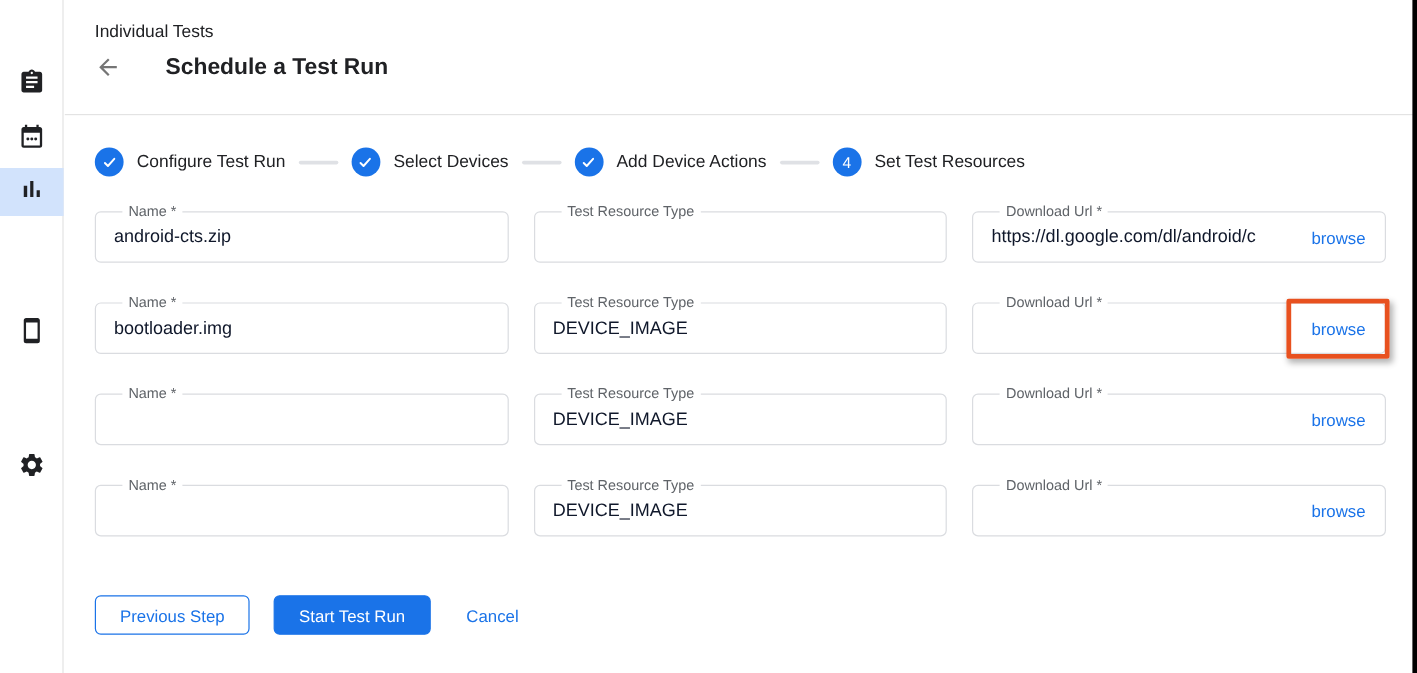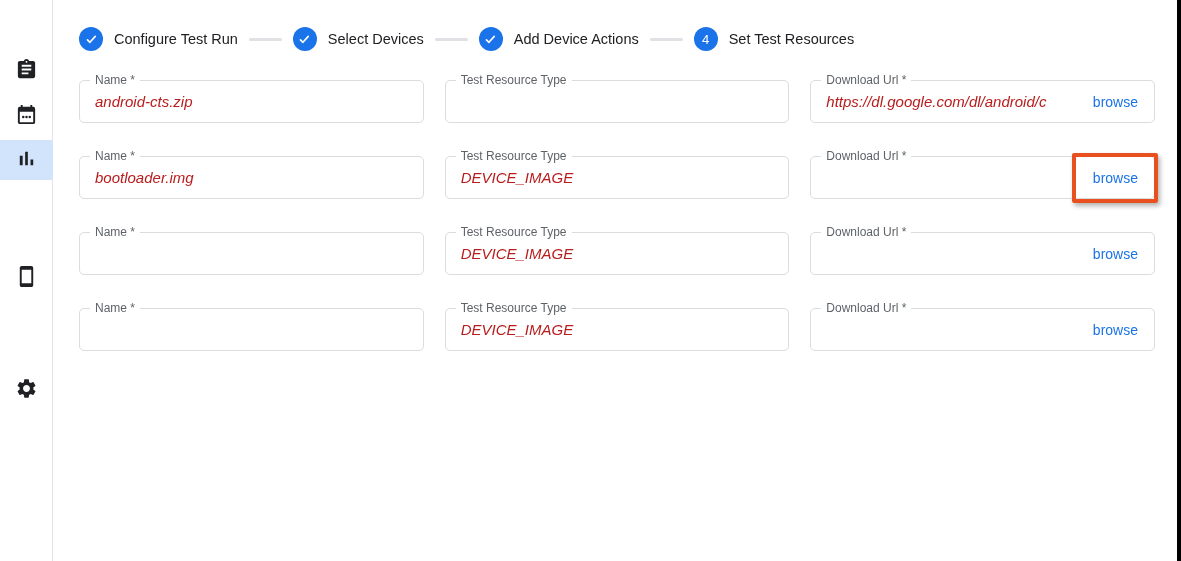--- a/index.html
+++ b/index.html
@@ -50,27 +50,27 @@
     display:grid; grid-template-columns:1fr 1fr 1fr;
     column-gap:21px; row-gap:33px;
     margin:29px 26px 0 25px;
   }
   .field {
     position:relative; height:43px;
     border:1px solid var(--field-border,#dadce0); border-radius:5px;
     display:flex; align-items:center; background:#fff; cursor:text;
   }
   .field-label {
-    position:absolute; top:-8px; left:10px;
+    position:absolute; top:-8px; left:22px;
     background:#fff; padding:0 5px;
     font-size:12px; color:#5f6368; line-height:15px; white-space:nowrap;
   }
   .field-value {
-    padding-left:15px; font-size:15px; color:#b91c1c;
-    white-space:nowrap; overflow:hidden; flex:1 1 auto;font-style:italic;
+    padding-left:15px; font-size:15px; color:#0f172a;
+    white-space:nowrap; overflow:hidden; flex:1 1 auto;
   }
   .browse-link {
     flex:none; background:none; border:none;
     font-family:inherit; font-size:14px; font-weight:400;
     color:var(--accent,#1a73e8); padding:0 16px 0 8px; cursor:pointer;
   }
   .highlight-box {
     position:absolute; top:-4px; right:-4px; width:86px; height:50px;
     border:4px solid var(--highlight-box,#e8511f); border-radius:2px;
     box-shadow:2px 3px 5px rgba(0,0,0,.3); pointer-events:none;
@@ -125,20 +125,33 @@
     <span>
       <svg viewBox="0 0 24 24" width="23" height="23" fill="currentColor">
           <path d="M19.14 12.94c.04-.3.06-.61.06-.94 0-.32-.02-.64-.07-.94l2.03-1.58c.18-.14.23-.41.12-.61l-1.92-3.32c-.12-.22-.37-.29-.59-.22l-2.39.96c-.5-.38-1.03-.7-1.62-.94l-.36-2.54c-.04-.24-.24-.41-.48-.41h-3.84c-.24 0-.43.17-.47.41l-.36 2.54c-.59.24-1.13.57-1.62.94l-2.39-.96c-.22-.08-.47 0-.59.22L2.74 8.87c-.12.21-.08.47.12.61l2.03 1.58c-.05.3-.09.63-.09.94s.02.64.07.94l-2.03 1.58c-.18.14-.23.41-.12.61l1.92 3.32c.12.22.37.29.59.22l2.39-.96c.5.38 1.03.7 1.62.94l.36 2.54c.05.24.24.41.48.41h3.84c.24 0 .44-.17.47-.41l.36-2.54c.59-.24 1.13-.56 1.62-.94l2.39.96c.22.08.47 0 .59-.22l1.92-3.32c.12-.22.07-.47-.12-.61l-2.01-1.58zM12 15.6c-1.98 0-3.6-1.62-3.6-3.6s1.62-3.6 3.6-3.6 3.6 1.62 3.6 3.6-1.62 3.6-3.6 3.6z"></path>
         </svg>
     </span>
   </div>
 </nav>
 
 <main class="main">
 
+  <header class="page-header">
+    <div class="breadcrumb">Individual Tests</div>
+    <div class="title-row">
+      <span class="back-btn">
+        <span>
+          <svg viewBox="0 0 24 24" width="22" height="22" fill="currentColor">
+              <path d="M20 11H7.83l5.59-5.59L12 4l-8 8 8 8 1.41-1.41L7.83 13H20v-2z"></path>
+            </svg>
+        </span>
+      </span>
+      <h1 class="page-title">Schedule a Test Run</h1>
+    </div>
+  </header>
 
   <div class="stepper">
     <div class="step">
       <span class="step-circle">
         <svg viewBox="0 0 24 24" width="15" height="15">
             <path fill="none" stroke="#fff" stroke-width="2.6" stroke-linecap="round" stroke-linejoin="round" d="M5.5 12.5l4 4 8.5-9.5"></path>
           </svg>
       </span>
       <span class="step-label">Configure Test Run</span>
     </div>
@@ -218,16 +231,21 @@
       <span class="field-value">DEVICE_IMAGE</span>
     </div>
     <div class="field">
       <span class="field-label">Download Url *</span>
       <span class="field-value"></span>
       <button class="browse-link">browse</button>
     </div>
 
   </div>
 
+  <div class="actions">
+    <button class="btn btn-outlined">Previous Step</button>
+    <button class="btn btn-filled">Start Test Run</button>
+    <button class="btn btn-text">Cancel</button>
+  </div>
 
 </main>
 
 <div class="edge-bar"></div>
 
 </body></html>

